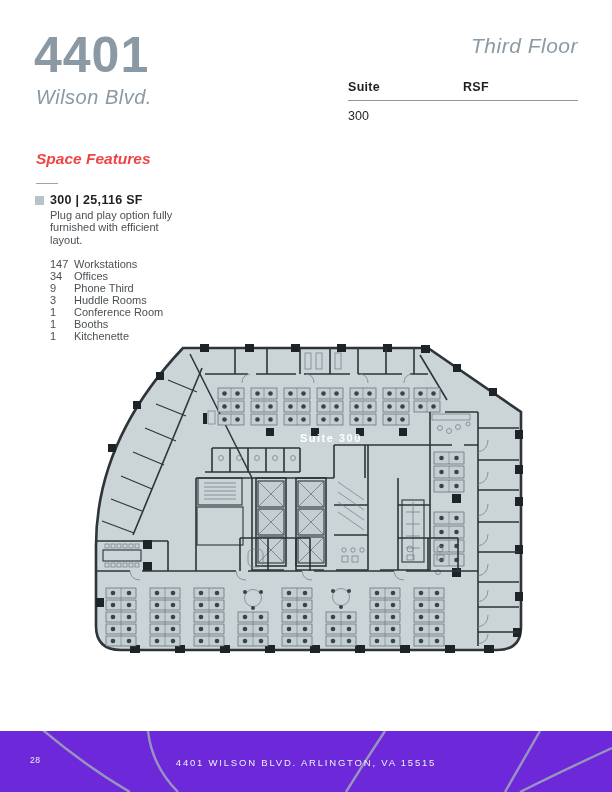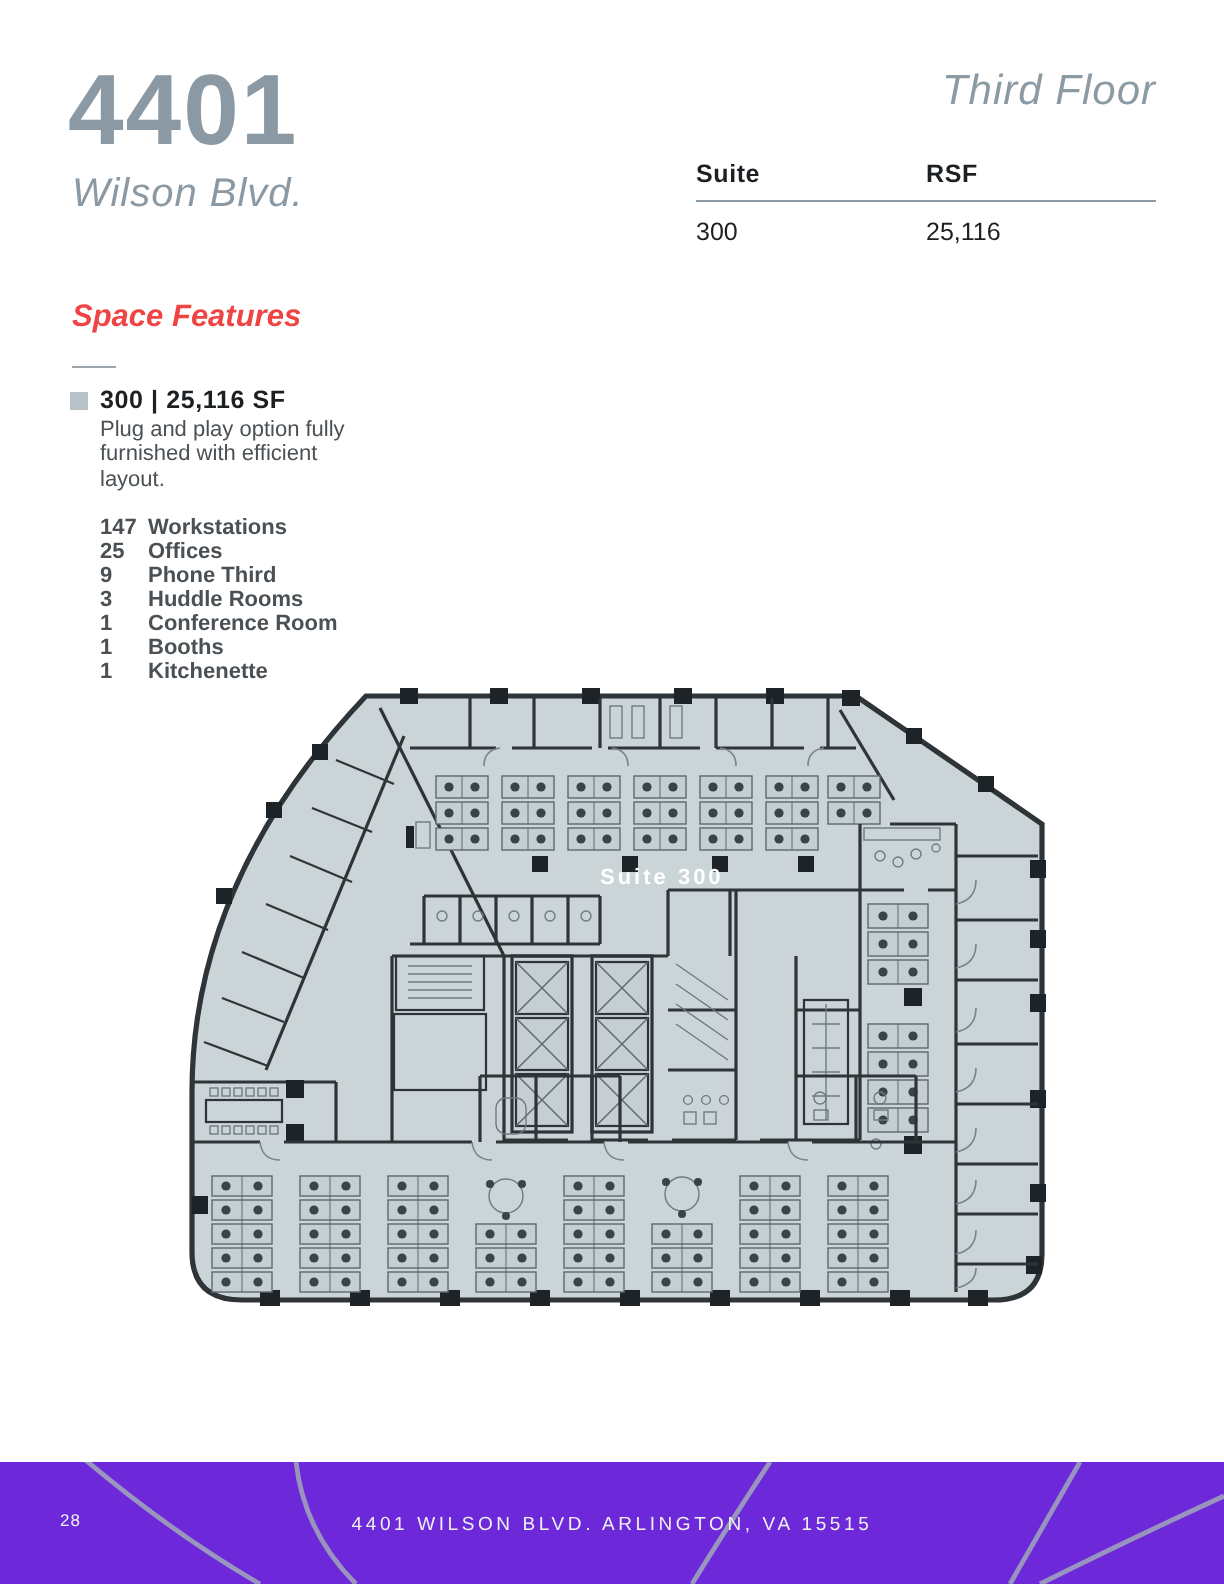--- a/index.html
+++ b/index.html
@@ -20,21 +20,21 @@
   
   .sf-title{position:absolute;left:36px;top:150px;font-size:15.5px;font-weight:700;
             font-style:italic;color:#ef4444;}
   .sf-divider{position:absolute;left:36px;top:183px;width:22px;border-top:1.4px solid #9aa6ac;}
   .sf-bullet{position:absolute;left:35px;top:196px;width:9px;height:9px;background:#b7c3c8;}
   .sf-suite{position:absolute;left:50px;top:193px;font-size:12.5px;font-weight:700;
             color:#1d2022;letter-spacing:.3px;}
   .sf-desc{position:absolute;left:50px;top:209px;width:138px;font-size:11px;line-height:12.3px;
            color:#4a5054;}
   .sf-list{position:absolute;left:50px;top:258px;font-size:11px;color:#4a5054;}
-  .feat-row{display:flex;line-height:12px;font-weight:bold;}
+  .feat-row{display:flex;line-height:12px;}
   .feat-count{width:24px;}
   
   .plan-svg{position:absolute;left:0;top:0;}
   .dsk{fill:#c5cfd3;stroke:#5d686e;stroke-width:.7;}
   .dln{stroke:#5d686e;stroke-width:.5;}
   .chr{fill:#39434a;}
   .wall{stroke:#2e3437;stroke-width:1.6;fill:none;}
   .wall2{stroke:#2e3437;stroke-width:1.1;fill:none;}
   .thin{stroke:#6f7a80;stroke-width:.7;fill:none;}
   .arc{fill:none;stroke:#78848a;stroke-width:.8;}
@@ -60,37 +60,36 @@
   <div class="floor-title">Third Floor</div>
 
   <div class="floor-table">
     <div class="ft-row">
       <div class="ft-cell ft-head">Suite</div>
       <div class="ft-cell ft-head">RSF</div>
     </div>
     <div class="ft-line"></div>
     <div class="ft-row">
       <div class="ft-cell">300</div>
-      <div class="ft-cell">25,116</div>
     </div>
   </div>
 
   <div class="sf-title">Space Features</div>
   <div class="sf-divider"></div>
   <div class="sf-bullet"></div>
   <div class="sf-suite">300 | 25,116 SF</div>
   <div class="sf-desc">Plug and play option fully furnished with efficient layout.</div>
 
   <div class="sf-list">
     <div class="feat-row">
         <span class="feat-count">147</span>
         <span>Workstations</span>
       </div>
     <div class="feat-row">
-        <span class="feat-count">25</span>
+        <span class="feat-count">34</span>
         <span>Offices</span>
       </div>
     <div class="feat-row">
         <span class="feat-count">9</span>
         <span>Phone Third</span>
       </div>
     <div class="feat-row">
         <span class="feat-count">3</span>
         <span>Huddle Rooms</span>
       </div>

